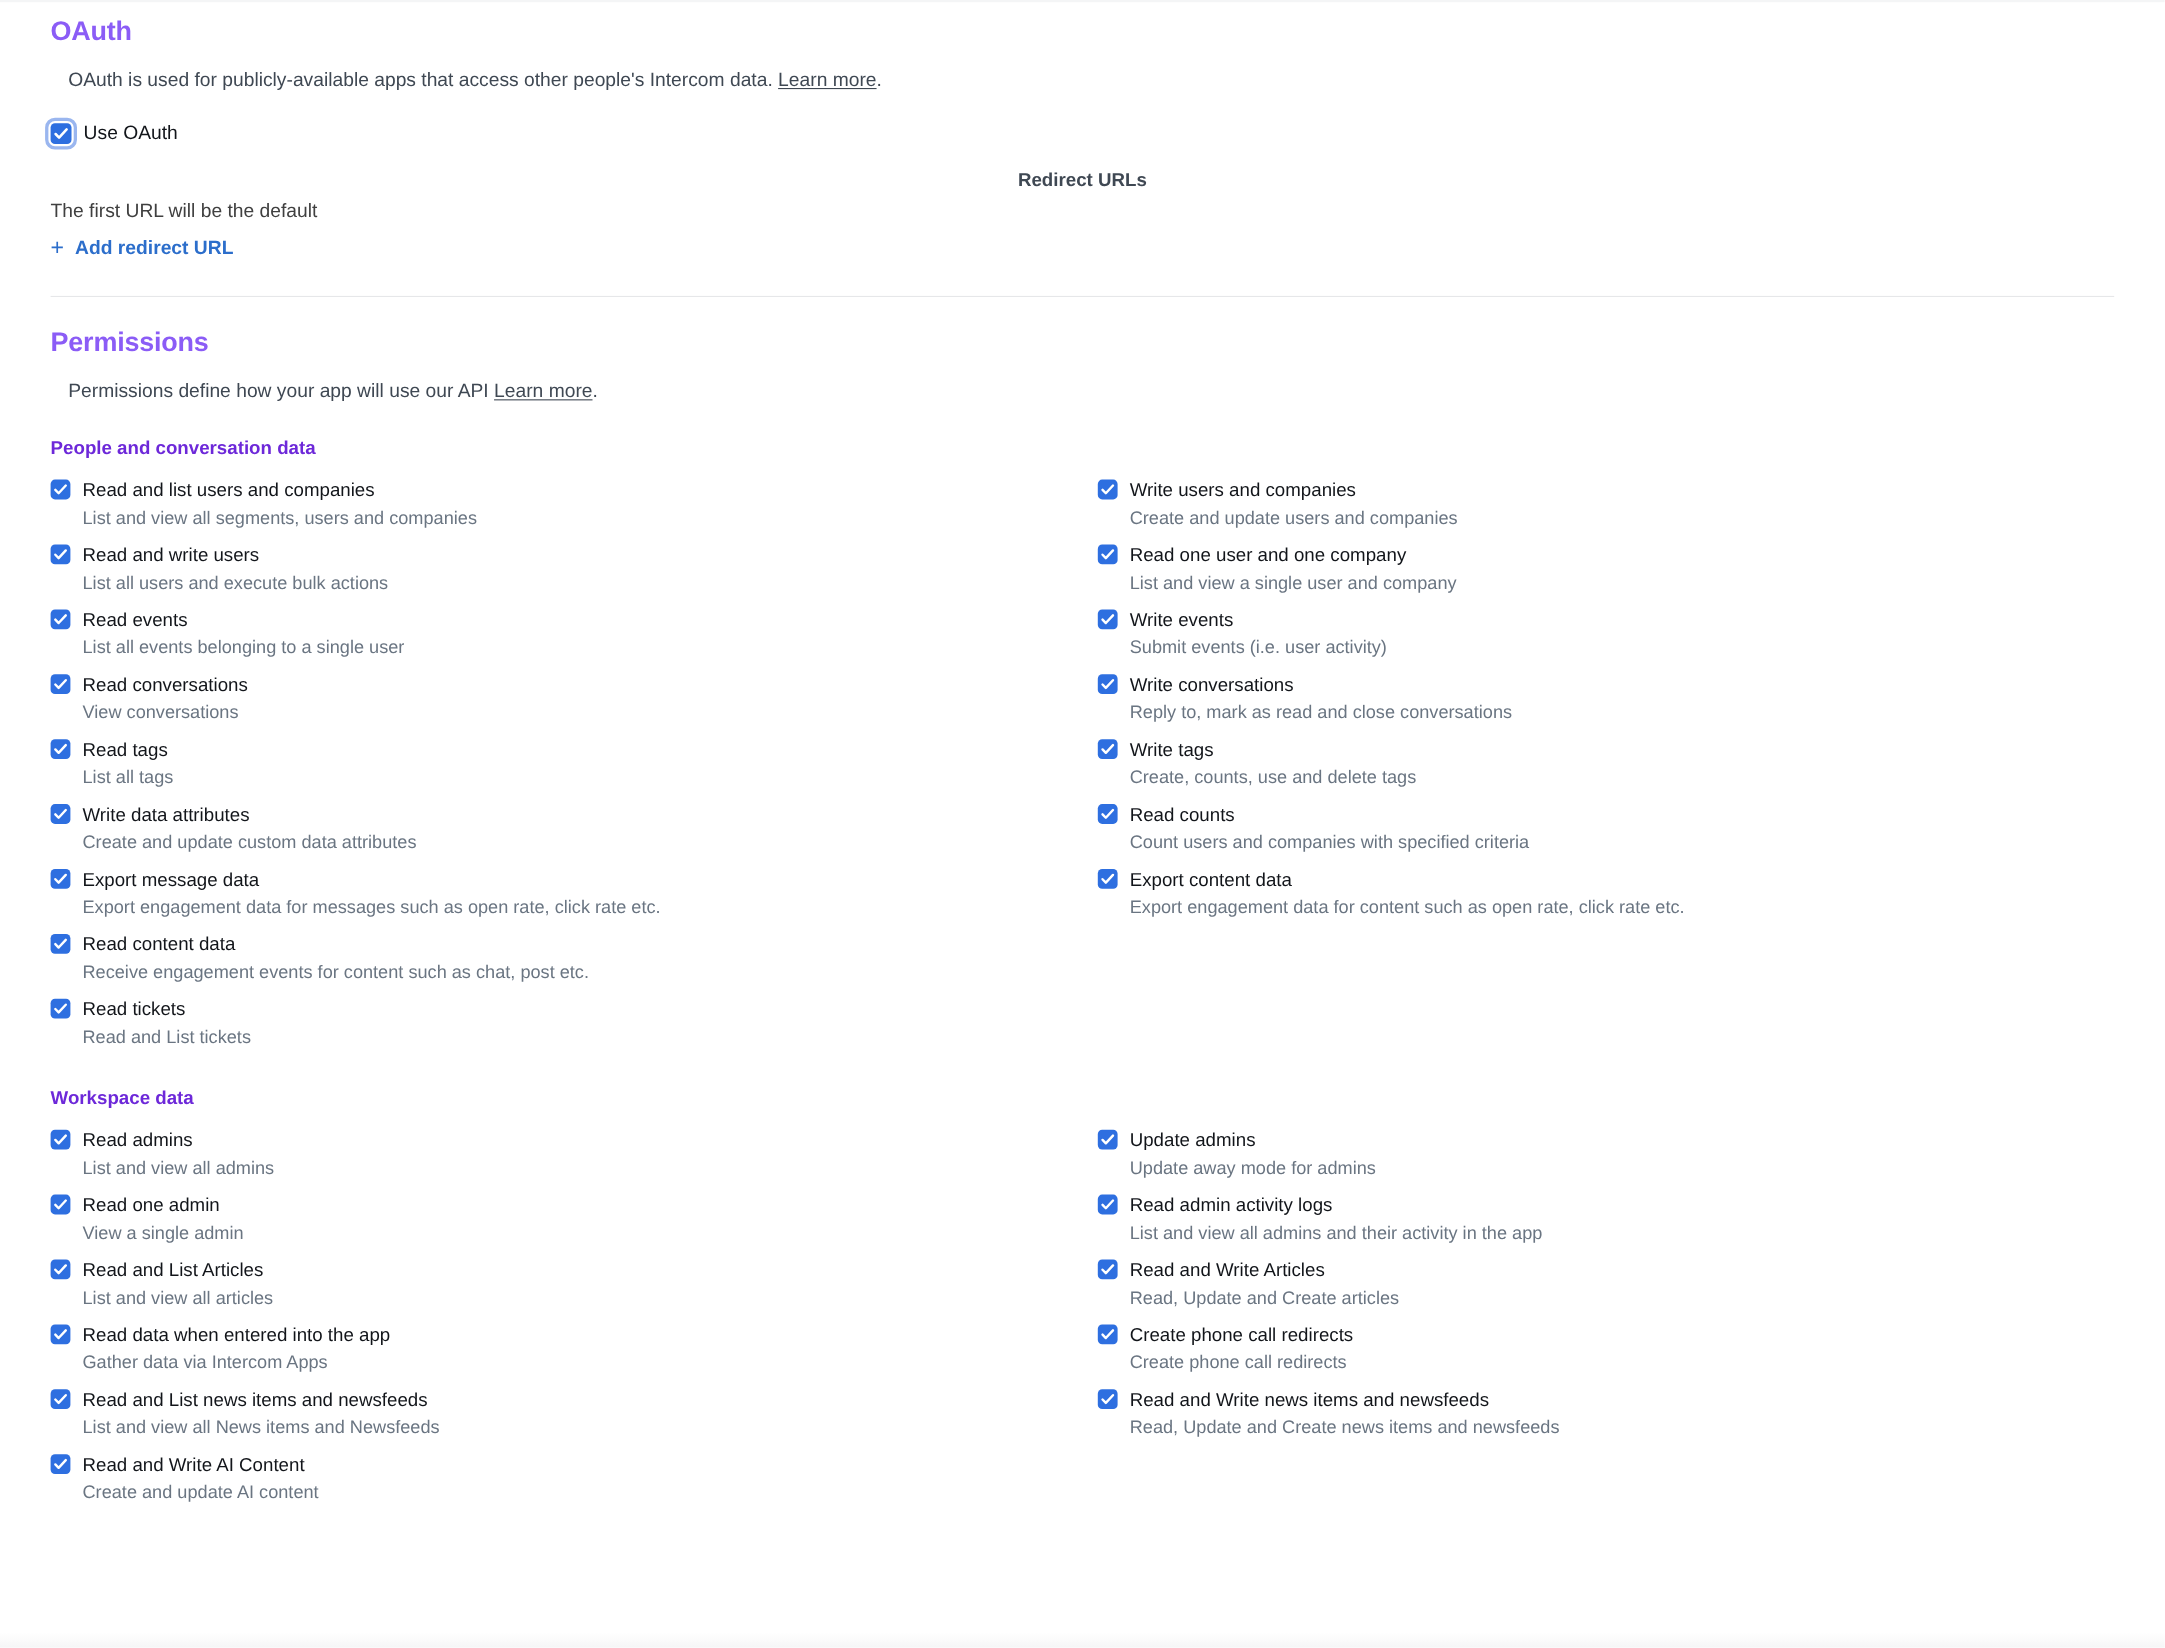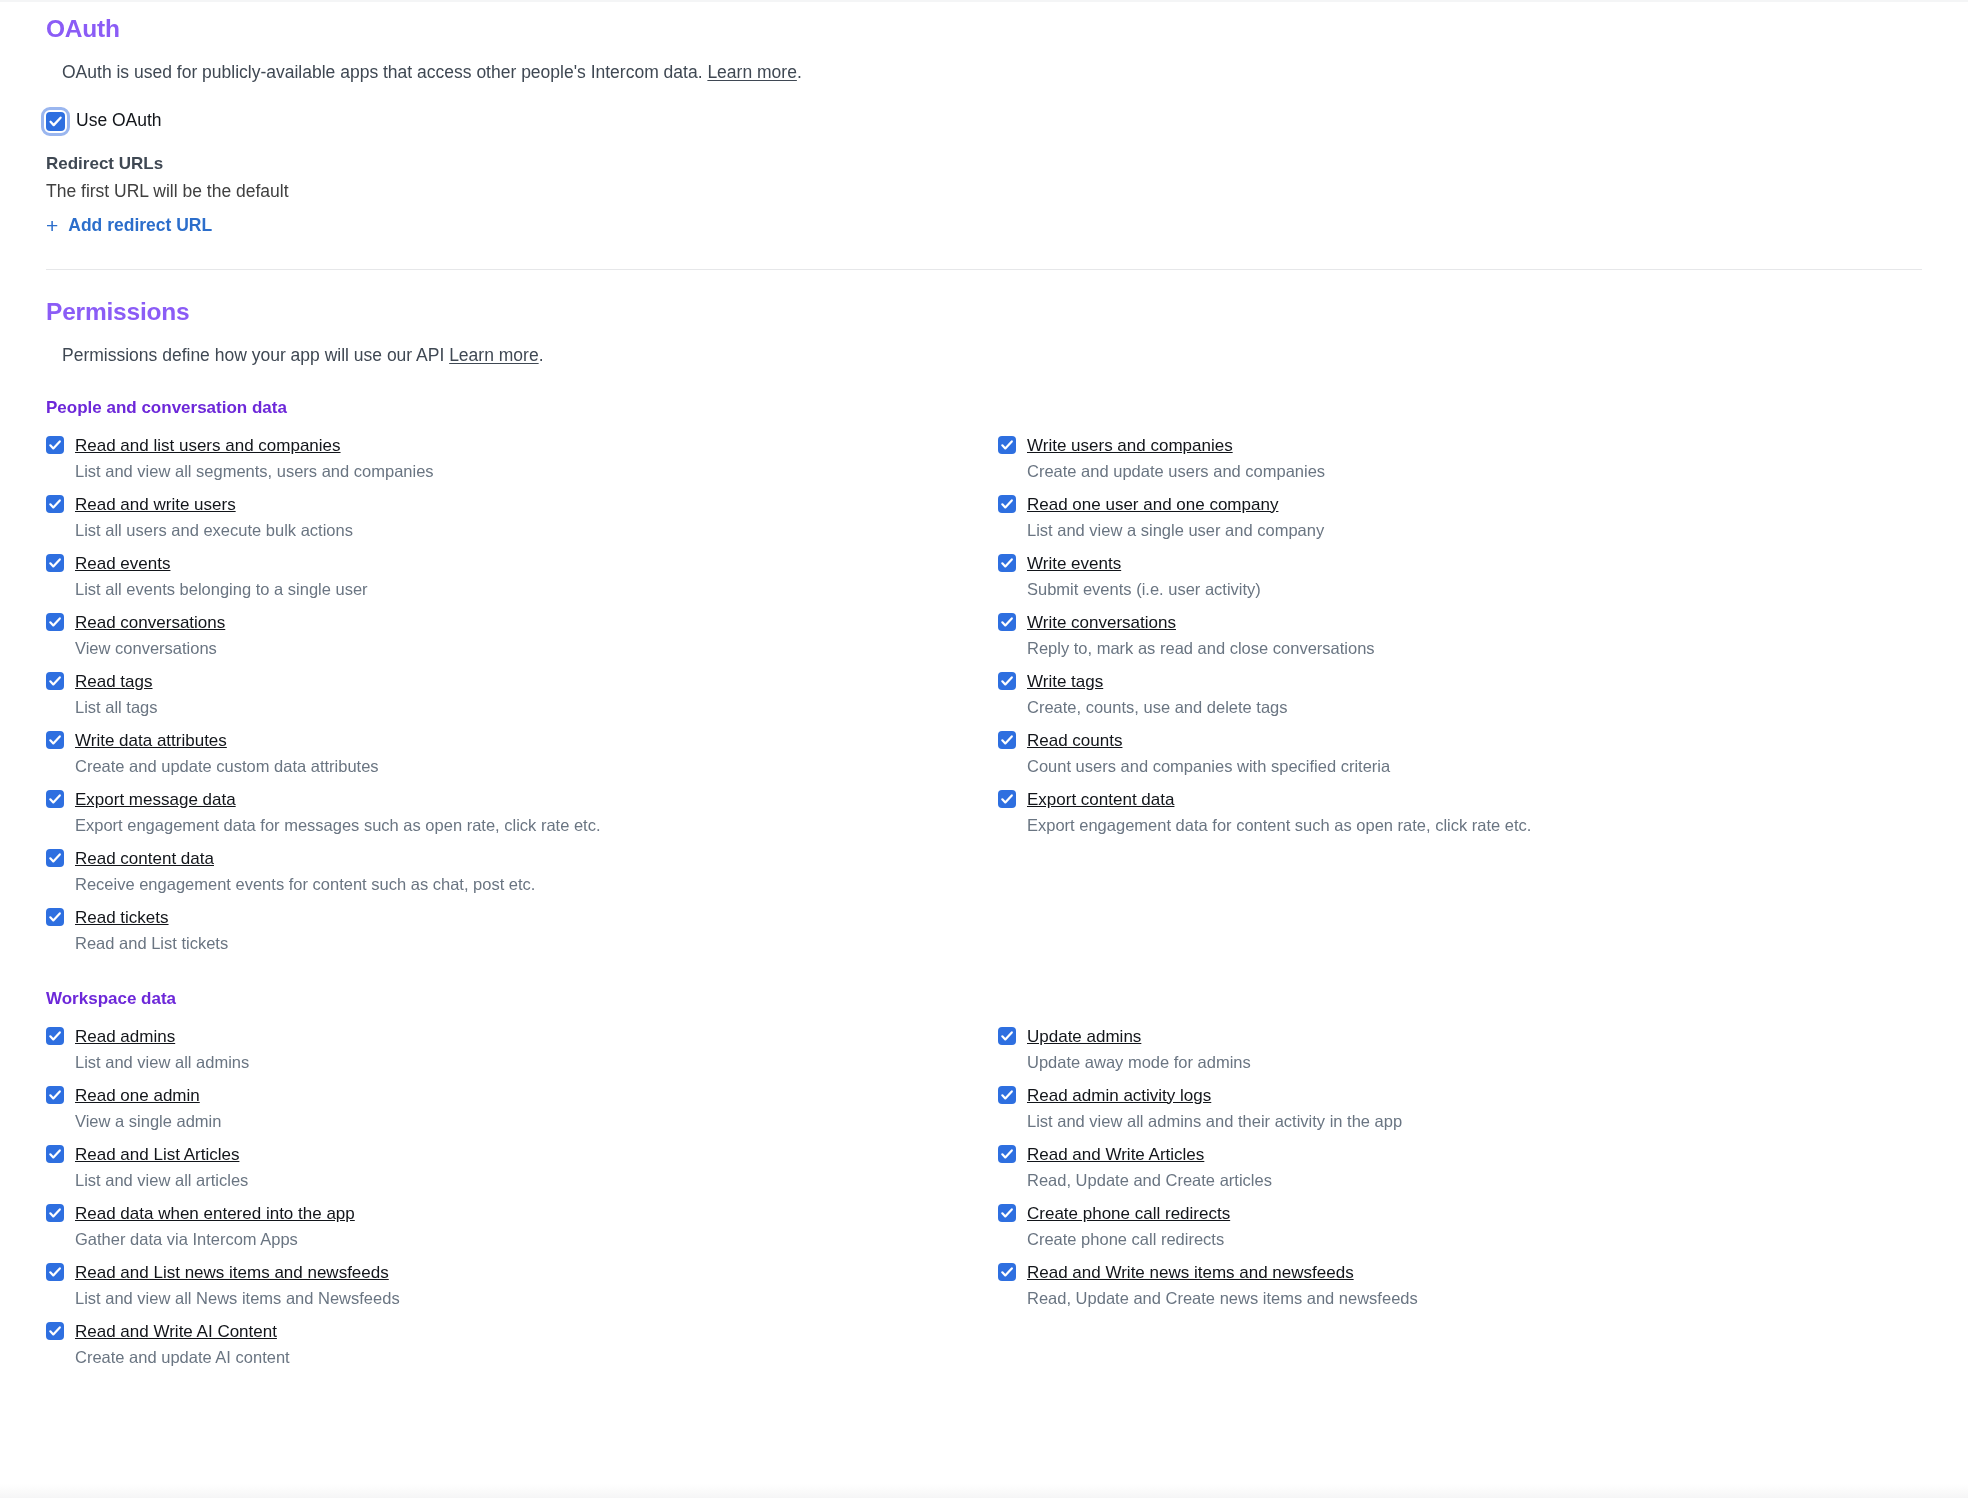--- a/index.html
+++ b/index.html
@@ -85,20 +85,21 @@
 
   .redirect-block {
     margin-top: 22px;
   }
   .redirect-title {
     font-size: 17px;
     font-weight: 700;
     color: #3f4853;
     line-height: 22px;
     margin: 0;
+    text-align: center;
   }
   .redirect-sub {
     font-size: 17.5px;
     color: #404040;
     line-height: 24px;
     margin: 4px 0 0 0;
   }
   .add-redirect {
     display: inline-flex;
     align-items: center;
@@ -164,21 +165,20 @@
   .perm-text {
     margin-left: 11px;
     min-width: 0;
   }
   .perm-label {
     font-size: 17px;
     line-height: 21px;
     color: #12151a;
     display: block;
     white-space: nowrap;
-    text-decoration: underline;
   }
   .perm-desc-sm {
     font-size: 16.5px;
     line-height: 20px;
     color: #6a7582;
     display: block;
     margin-top: 5px;
     white-space: nowrap;
   }
 

